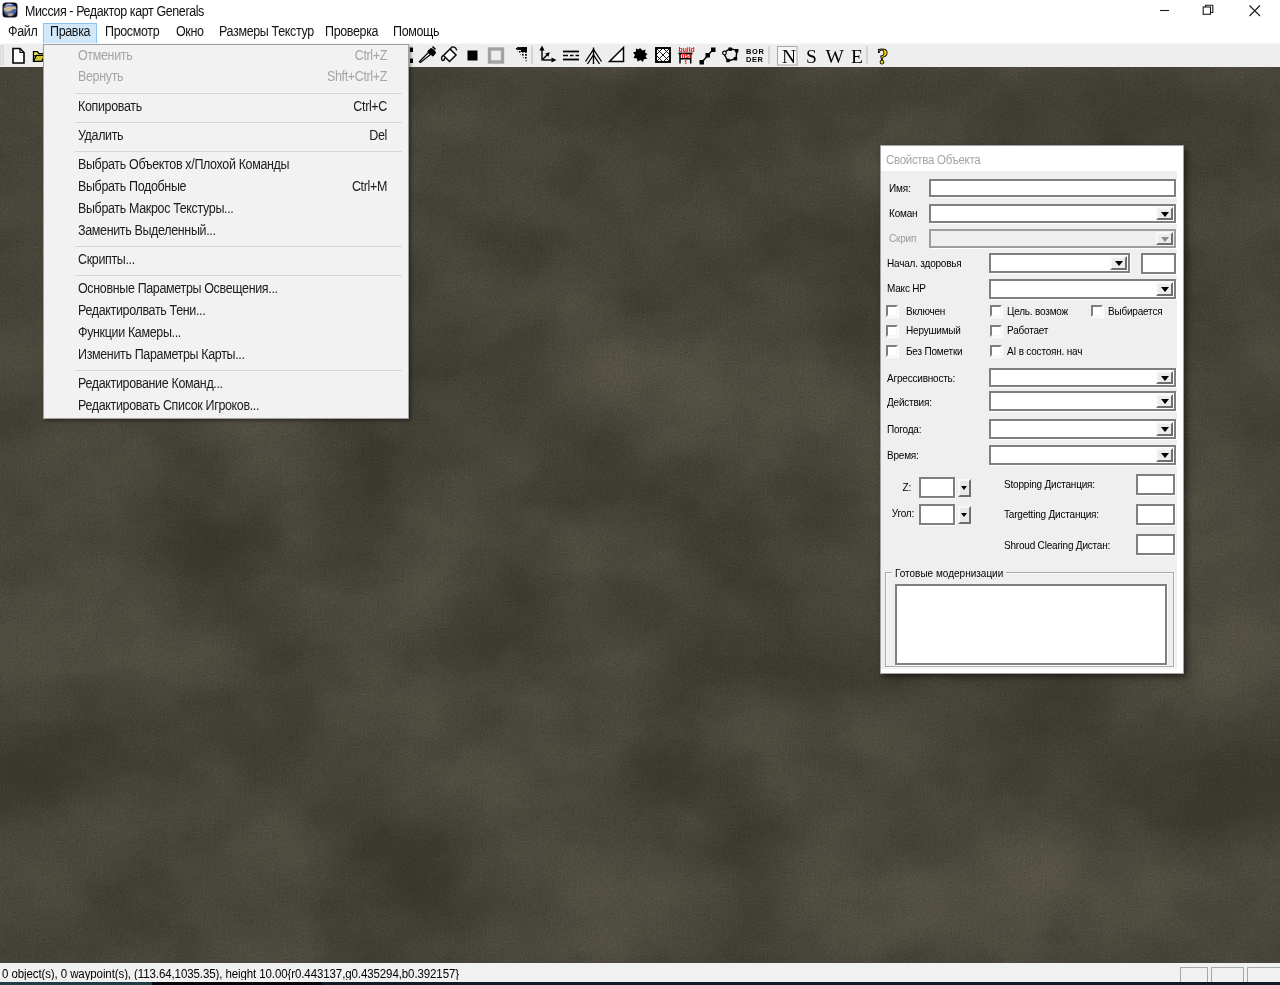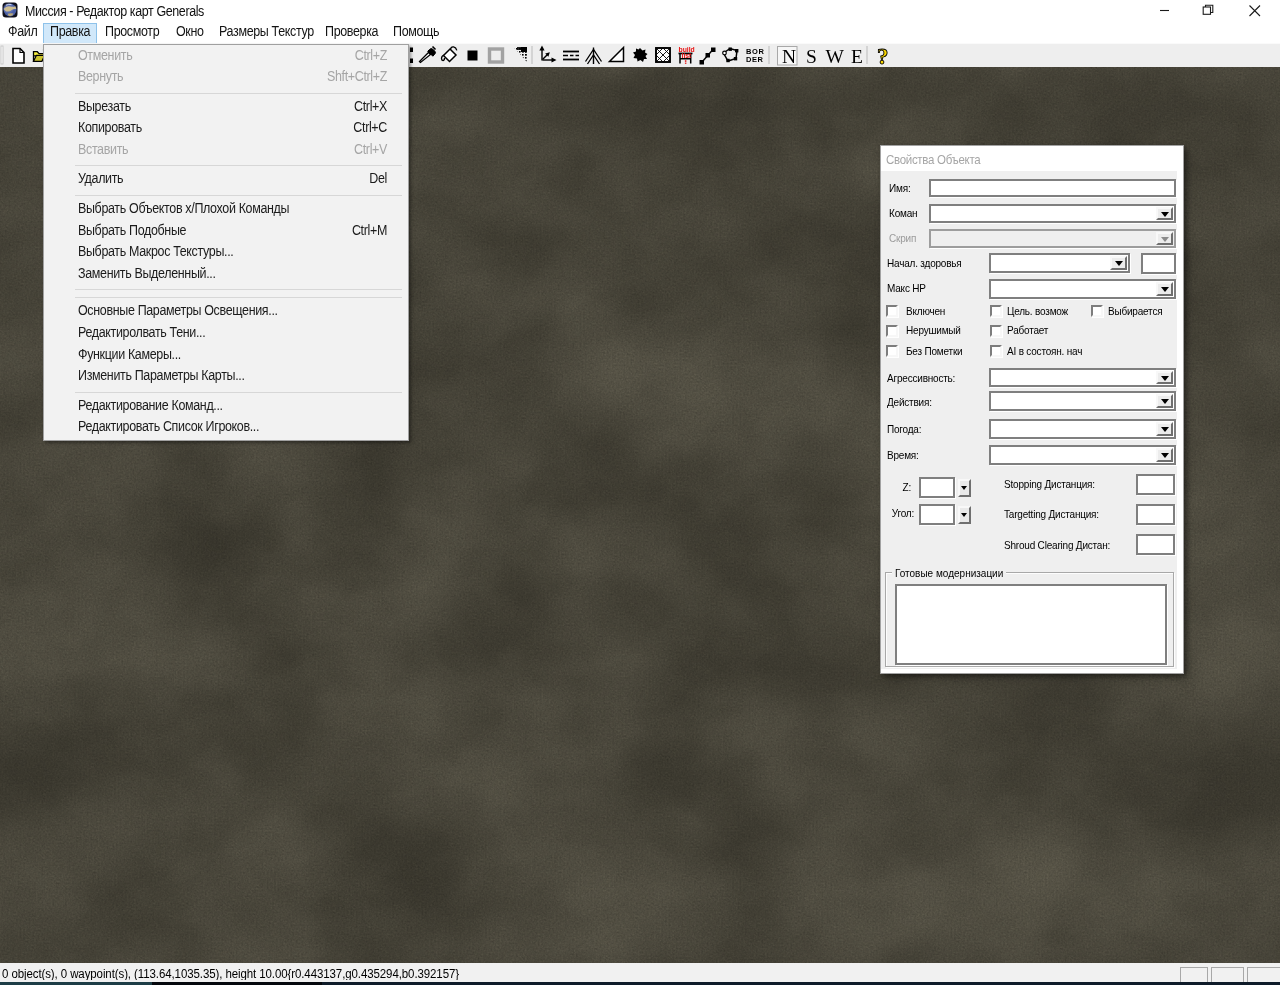--- a/index.html
+++ b/index.html
@@ -235,51 +235,46 @@
   <div class="mrow dis">
       <span class="lab">Отменить</span>
       <span class="sc">Ctrl+Z</span>
     </div>
   <div class="mrow dis">
       <span class="lab">Вернуть</span>
       <span class="sc">Shft+Ctrl+Z</span>
     </div>
   <div class="msep"></div>
   <div class="mrow">
-      <span class="lab">Вырезать</span>
-      <span class="sc">Ctrl+X</span>
-    </div>
-  <div class="mrow">
       <span class="lab">Копировать</span>
       <span class="sc">Ctrl+C</span>
     </div>
-  <div class="mrow dis">
-      <span class="lab">Вставить</span>
-      <span class="sc">Ctrl+V</span>
-    </div>
   <div class="msep"></div>
   <div class="mrow">
       <span class="lab">Удалить</span>
       <span class="sc">Del</span>
     </div>
   <div class="msep"></div>
   <div class="mrow">
       <span class="lab">Выбрать Объектов х/Плохой Команды</span>
     </div>
   <div class="mrow">
       <span class="lab">Выбрать Подобные</span>
       <span class="sc">Ctrl+M</span>
     </div>
   <div class="mrow">
       <span class="lab">Выбрать Макрос Текстуры...</span>
     </div>
   <div class="mrow">
       <span class="lab">Заменить Выделенный...</span>
     </div>
   <div class="msep"></div>
+  <div class="mrow">
+      <span class="lab">Скрипты...</span>
+    </div>
   <div class="msep"></div>
   <div class="mrow">
       <span class="lab">Основные Параметры Освещения...</span>
     </div>
   <div class="mrow">
       <span class="lab">Редактиролвать Тени...</span>
     </div>
   <div class="mrow">
       <span class="lab">Функции Камеры...</span>
     </div>

